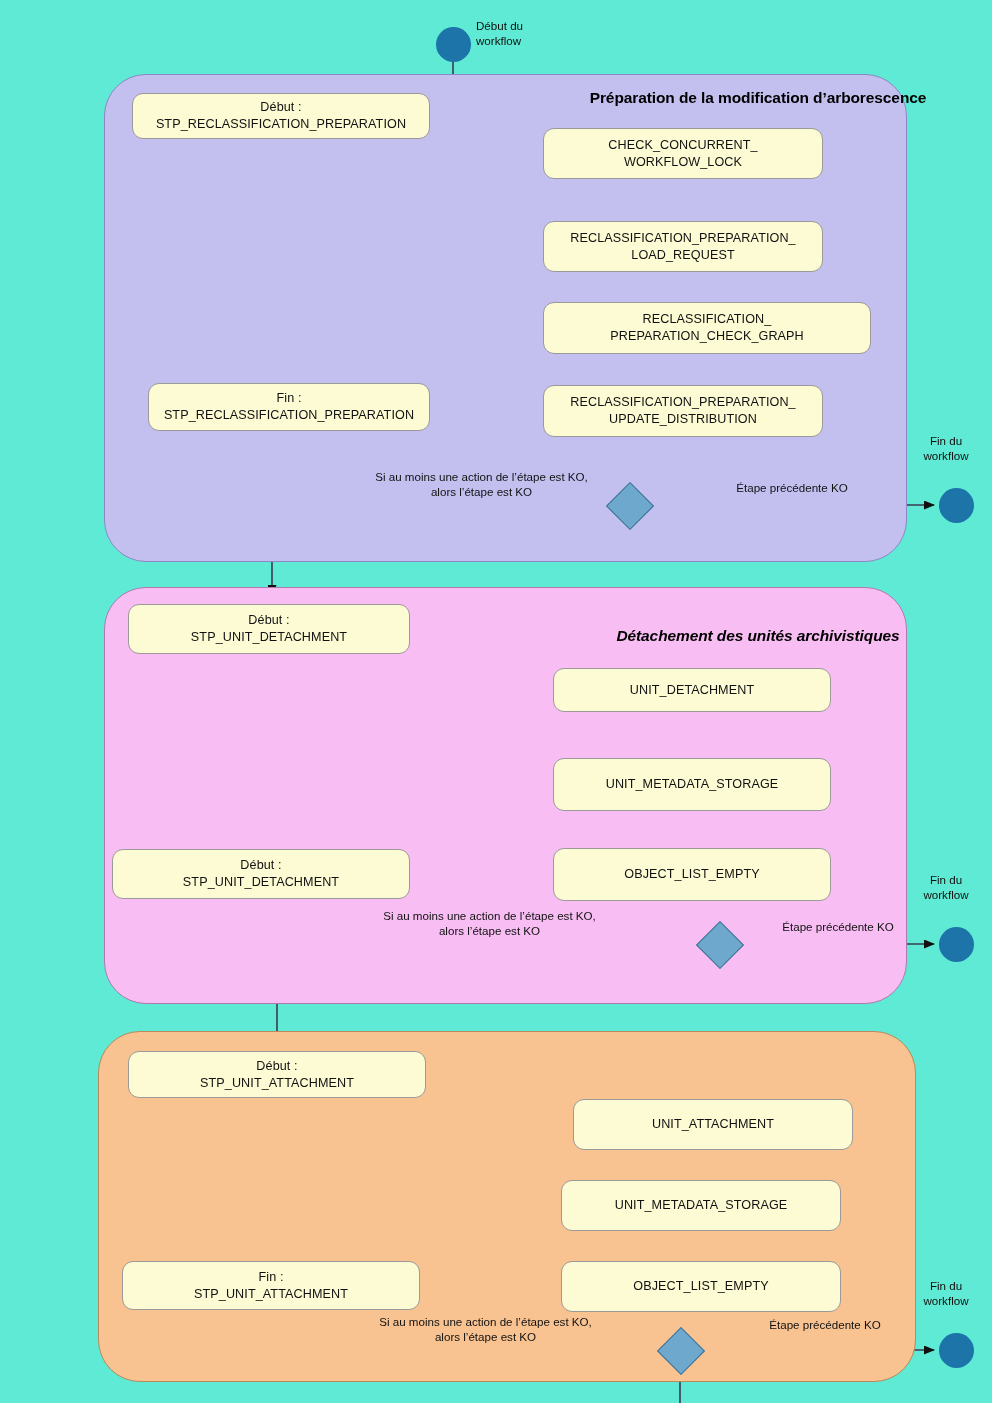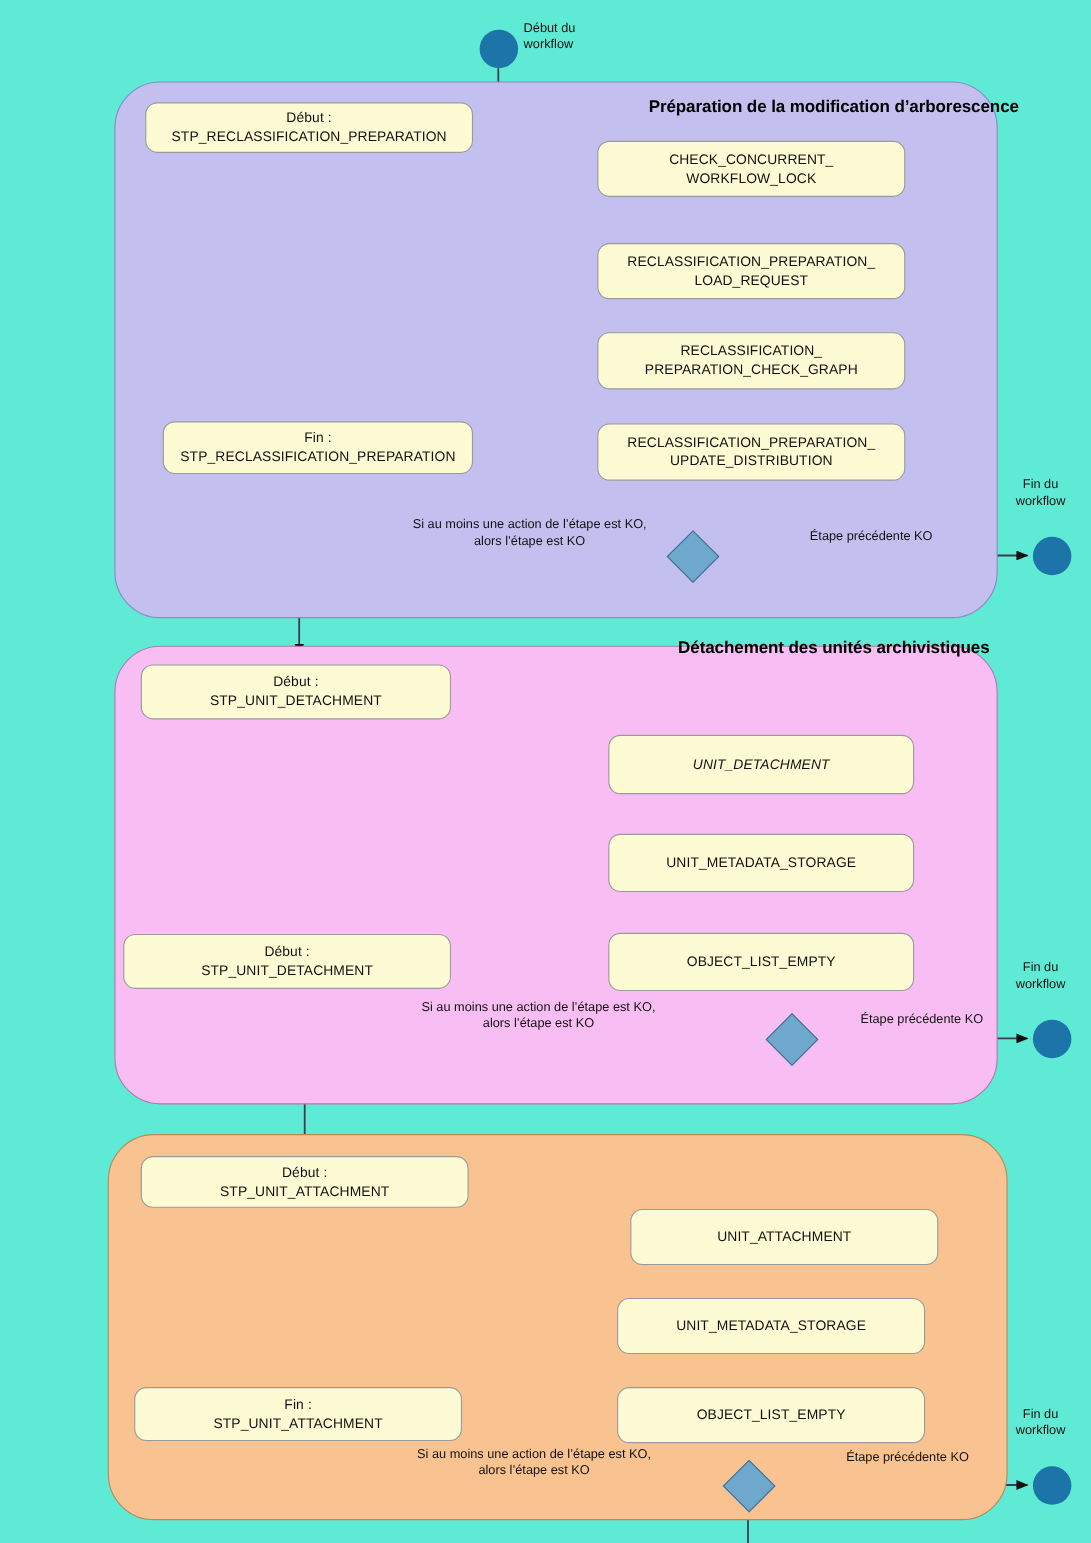--- a/index.html
+++ b/index.html
@@ -164,21 +164,21 @@
   <div class="node" style="left:543px; top:128px; width:280px; height:51px;">
     <span>CHECK_CONCURRENT_
 WORKFLOW_LOCK</span>
   </div>
 
   <div class="node" style="left:543px; top:221px; width:280px; height:51px;">
     <span>RECLASSIFICATION_PREPARATION_
 LOAD_REQUEST</span>
   </div>
 
-  <div class="node" style="left:543px; top:302px; width:280px; height:52px;">
+  <div class="node" style="left:543px; top:302px; width:328px; height:52px;">
     <span>RECLASSIFICATION_
 PREPARATION_CHECK_GRAPH</span>
   </div>
 
   <div class="node" style="left:543px; top:385px; width:280px; height:52px;">
     <span>RECLASSIFICATION_PREPARATION_
 UPDATE_DISTRIBUTION</span>
   </div>
 
   <div class="node" style="left:148px; top:383px; width:282px; height:48px;">
@@ -192,28 +192,28 @@
   <div class="diamond" style="left:613px; top:489px; width:32px; height:32px;"></div>
 
   <div class="edge-label" style="left:707px; top:480px; width:170px;">Étape précédente KO</div>
 
   <div class="edge-label" style="left:906px; top:433px; width:80px;">Fin du
 workflow</div>
   <div class="terminal" style="left:939px; top:488px; width:35px; height:35px;"></div>
 
   <div class="swimlane lane-detach" style="left:104px; top:587px; width:803px; height:417px;"></div>
 
-  <div class="lane-title" style="left:520px; top:580px; width:380px;">Détachement des unités archivistiques</div>
+  <div class="lane-title" style="left:520px; top:626px; width:380px;font-style:italic;">Détachement des unités archivistiques</div>
 
   <div class="node" style="left:128px; top:604px; width:282px; height:50px;">
     <span>Début :
 STP_UNIT_DETACHMENT</span>
   </div>
 
-  <div class="node" style="left:553px; top:668px; width:278px; height:54px;font-style:italic;">
+  <div class="node" style="left:553px; top:668px; width:278px; height:44px;">
     <span>UNIT_DETACHMENT</span>
   </div>
 
   <div class="node" style="left:553px; top:758px; width:278px; height:53px;">
     <span>UNIT_METADATA_STORAGE</span>
   </div>
 
   <div class="node" style="left:553px; top:848px; width:278px; height:53px;">
     <span>OBJECT_LIST_EMPTY</span>
   </div>

